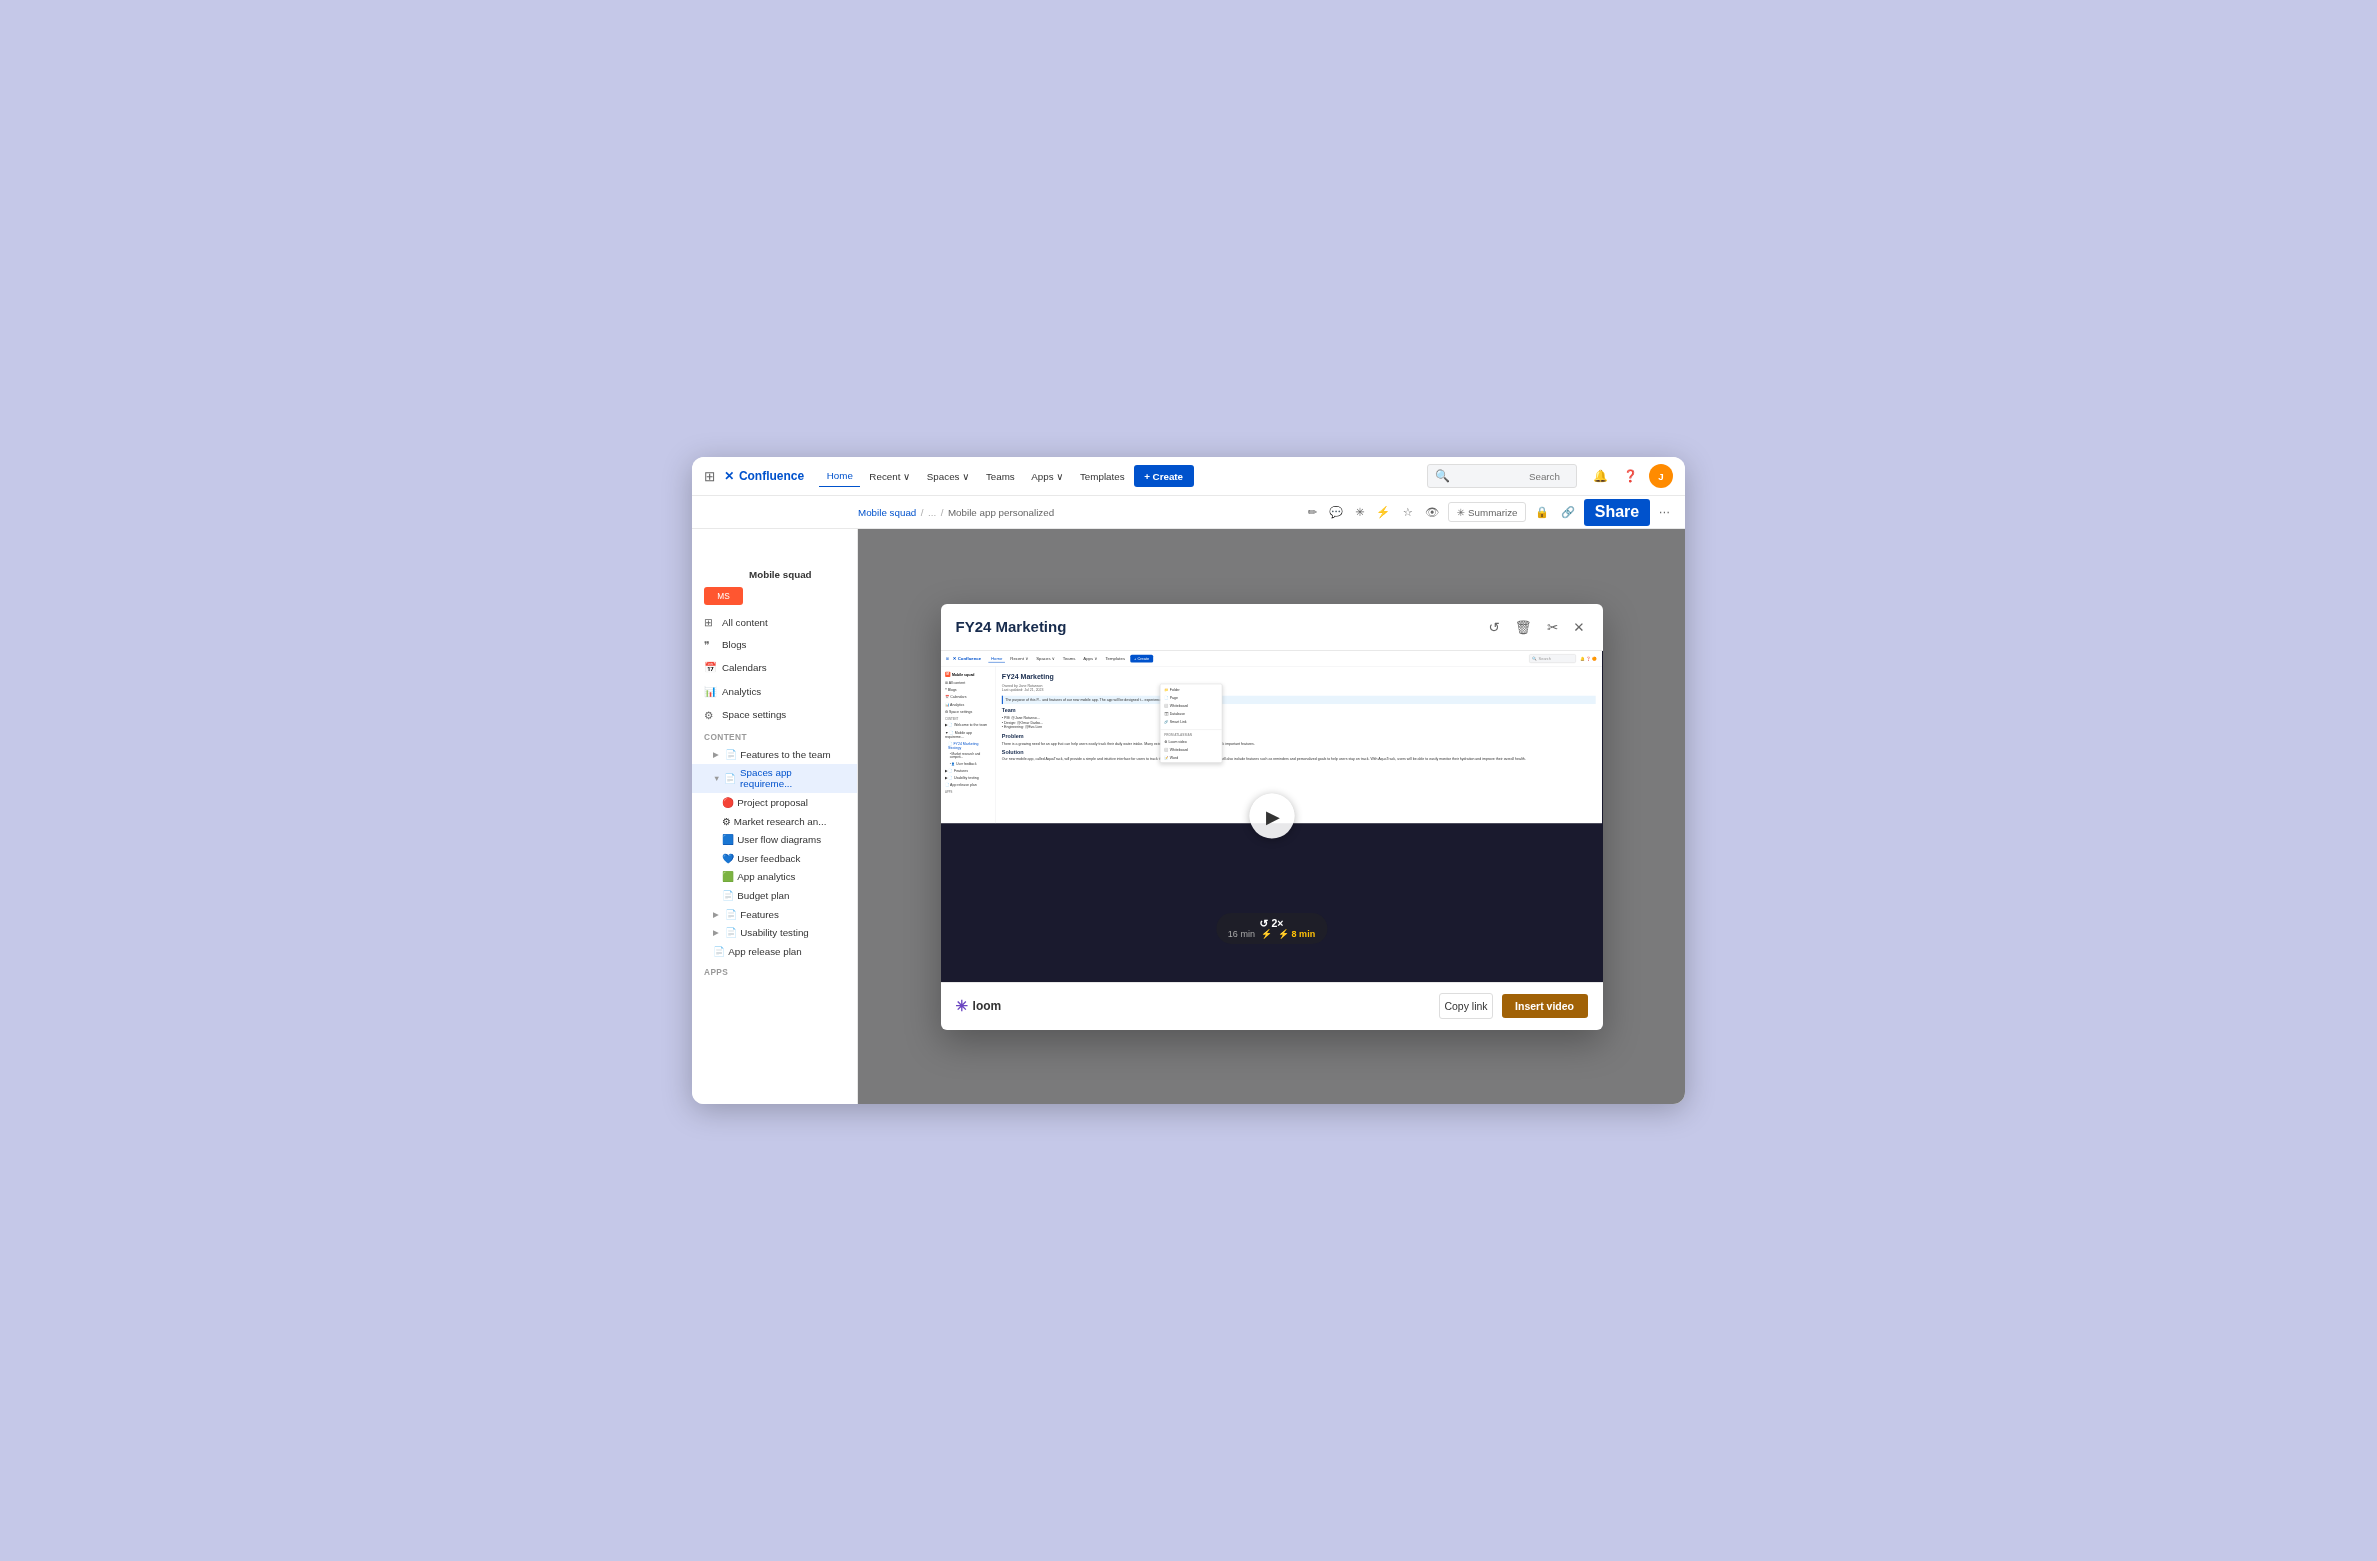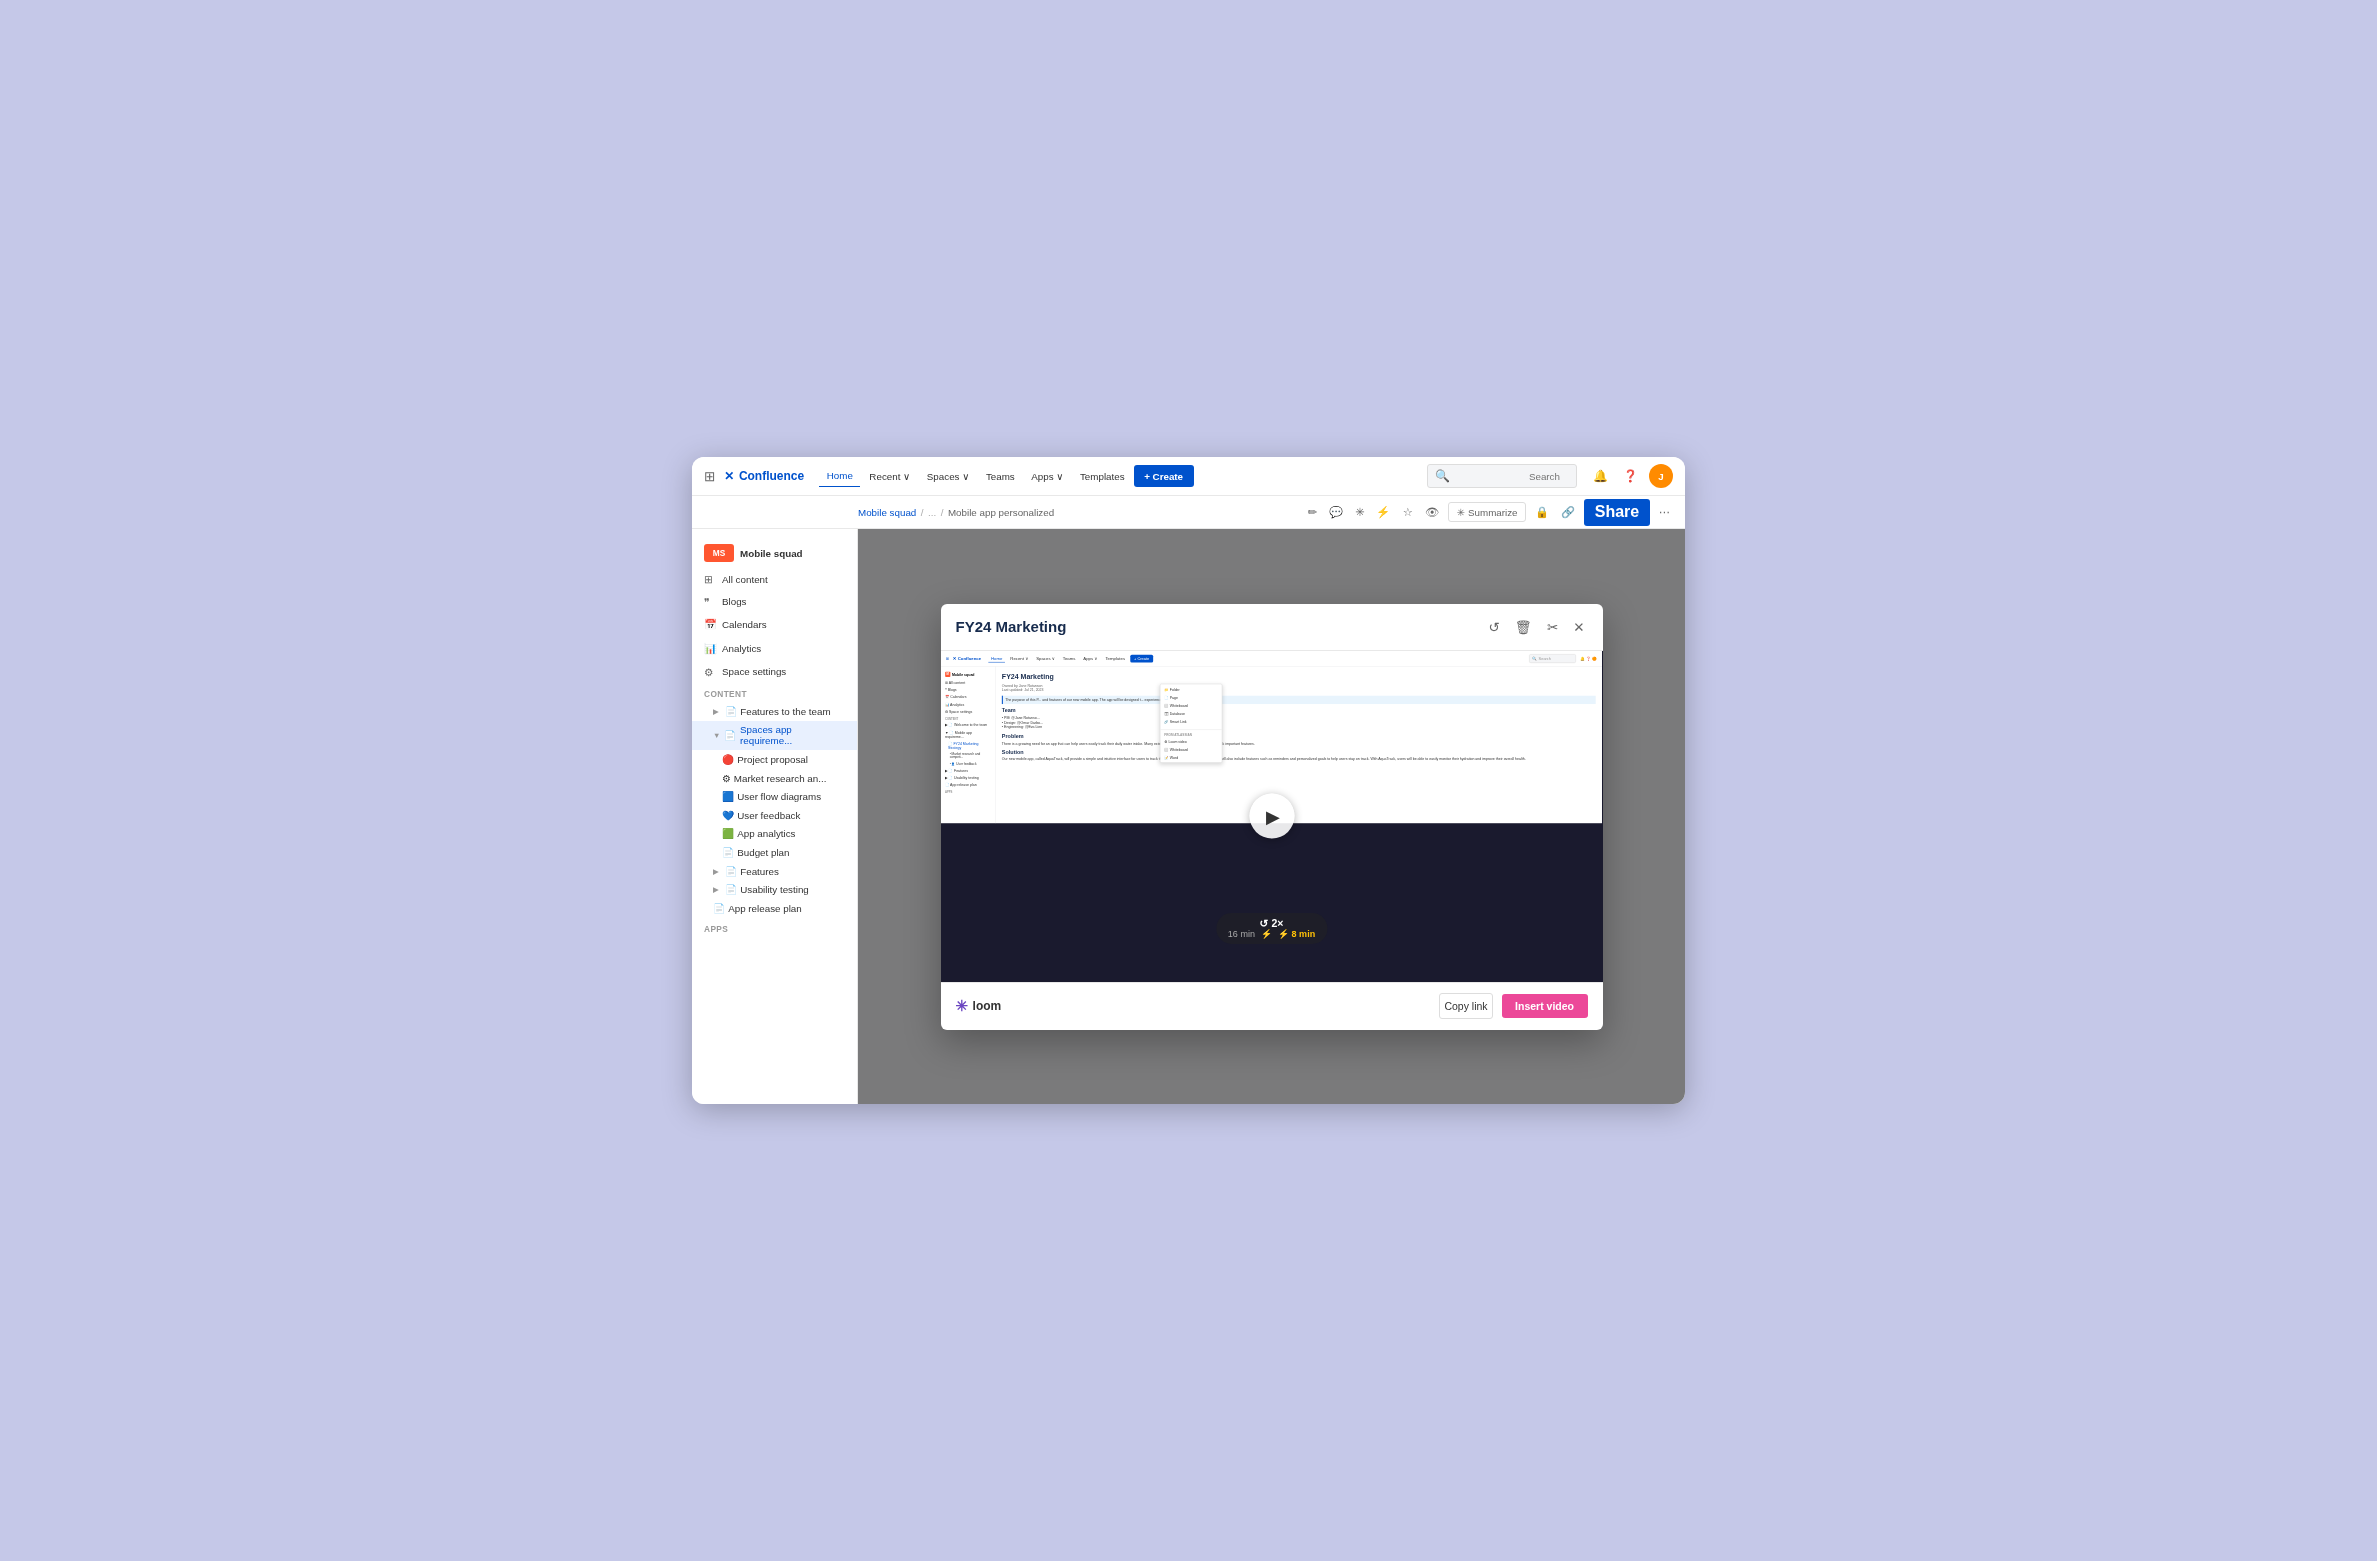--- a/index.html
+++ b/index.html
@@ -123,21 +123,21 @@
       overflow-y: auto;
     }
     .sidebar-item {
       display: flex; align-items: center; gap: 6px;
       padding: 5.3px 12px; font-size: 9.8px; color: #333;
       cursor: pointer; border-radius: 0;
     }
     .sidebar-item .icon { font-size: 10.5px; color: #666; width: 12px; }
     .sidebar-section { padding: 6px 12px 3px; font-size: 8.3px; font-weight: 600; color: #999; text-transform: uppercase; letter-spacing: 0.4px; }
     .sidebar-space { display: flex; align-items: center; gap: 6px; padding: 6px 12px; font-size: 9.8px; font-weight: 600; color: #333; }
-    .sidebar-space-icon { width: 30px; height: 18px; background: #ff5630; border-radius: 3px; display: flex; align-items: center; justify-content: center; color: #fff; font-size: 8.3px; font-weight: 700; }
+    .sidebar-space-icon { width: 39px; height: 18px; background: #ff5630; border-radius: 3px; display: flex; align-items: center; justify-content: center; color: #fff; font-size: 8.3px; font-weight: 400; margin-top: 43px; }
     .sidebar-tree-item {
       display: flex; align-items: center; gap: 3px;
       padding: 3.8px 12px 3.8px 21px; font-size: 9.8px; color: #333; cursor: pointer;
     }
     .sidebar-tree-item.active { color: #0052cc; background: #e8f0fe; }
     .sidebar-tree-item .chevron { font-size: 7.5px; color: #999; width: 9px; }
     
     .main-content {
       position: absolute;
       top: 72px;
@@ -290,21 +290,21 @@
       gap: 9px;
     }
     .loom-logo { display: flex; align-items: center; gap: 4.5px; font-size: 12px; font-weight: 700; color: #333; }
     .loom-star { color: #6b46c1; font-size: 15px; }
     .footer-spacer { flex: 1; }
     .copy-link-btn {
       border: 0.8px solid #ddd; background: #fff; border-radius: 3px;
       padding: 6px 4px; font-size: 10.5px; cursor: pointer; color: #333;
     }
     .insert-video-btn {
-      background: #ec4899; color: #fff; border: none;
+      background: #a16207; color: #fff; border: none;
       padding: 6px 13.5px; border-radius: 3px; font-size: 10.5px;
       font-weight: 600; cursor: pointer;
     }
     
     .dark-bg {
       position: absolute;
       top: 0; left: 0; right: 0; bottom: 0;
       background: #1a1a2e;
       z-index: 0;
     }

